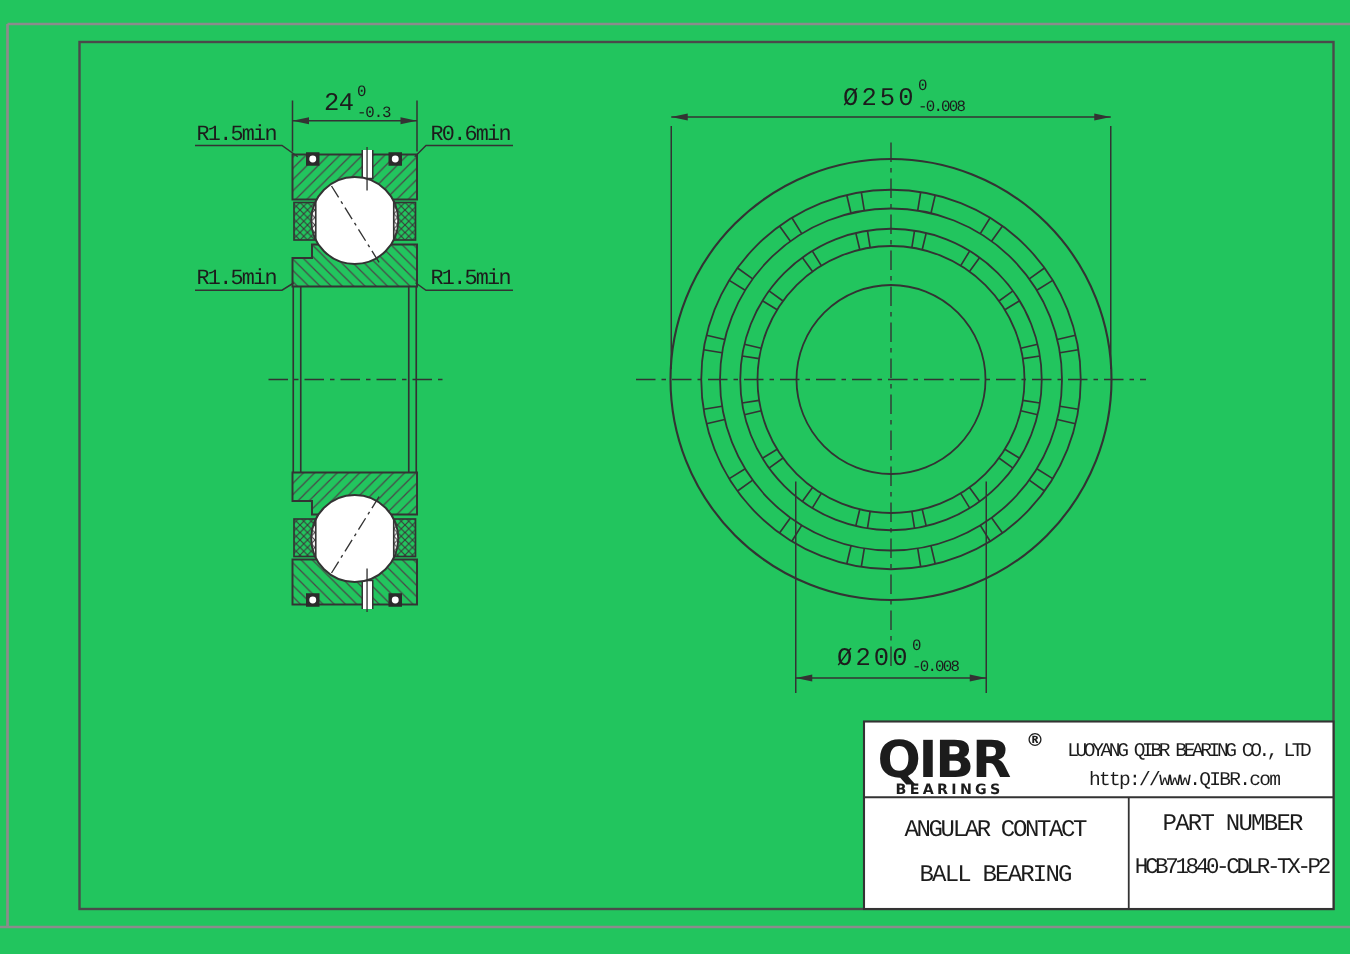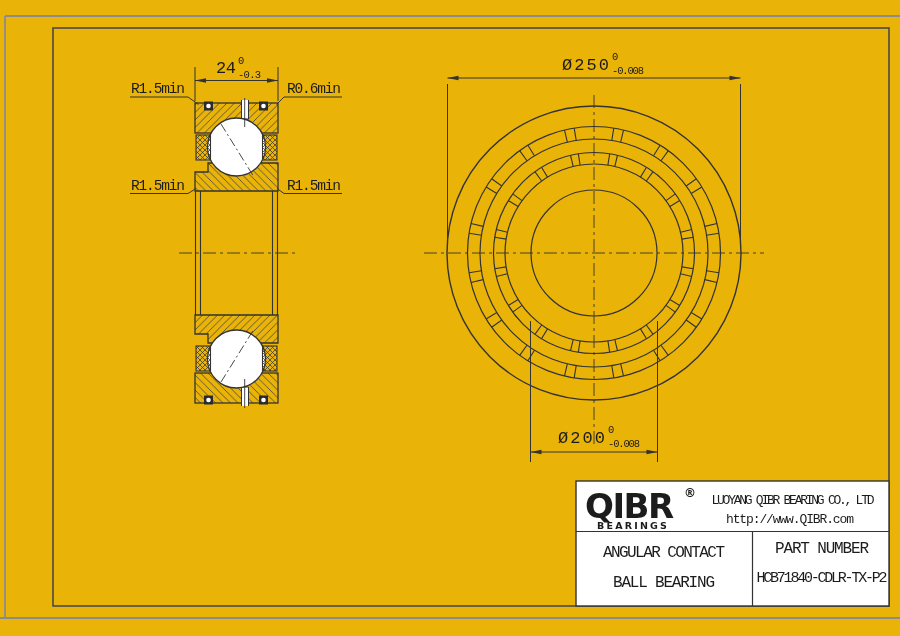--- a/index.html
+++ b/index.html
@@ -1,16 +1,16 @@
 <!DOCTYPE html>
 <html><head>
 <meta charset="utf-8">
 <style>
   html,body{margin:0;padding:0;background:#fff;}
-  .stage{position:relative;width:900px;height:636px;background:#eab308;overflow:hidden;
+  .stage{position:relative;width:900px;height:636px;background:#22c55e;overflow:hidden;
          font-family:"Liberation Mono",monospace;}
   svg text{fill:#1c1c1c;}
   .cadtxt{font-family:"Liberation Mono","DejaVu Sans Mono",monospace;}
   .logotxt{font-family:"DejaVu Sans","Liberation Sans",sans-serif;font-weight:bold;}
 </style>
 </head>
 <body>
 
 <div class="stage">
 <svg viewBox="0 0 900 636" width="900" height="636">

